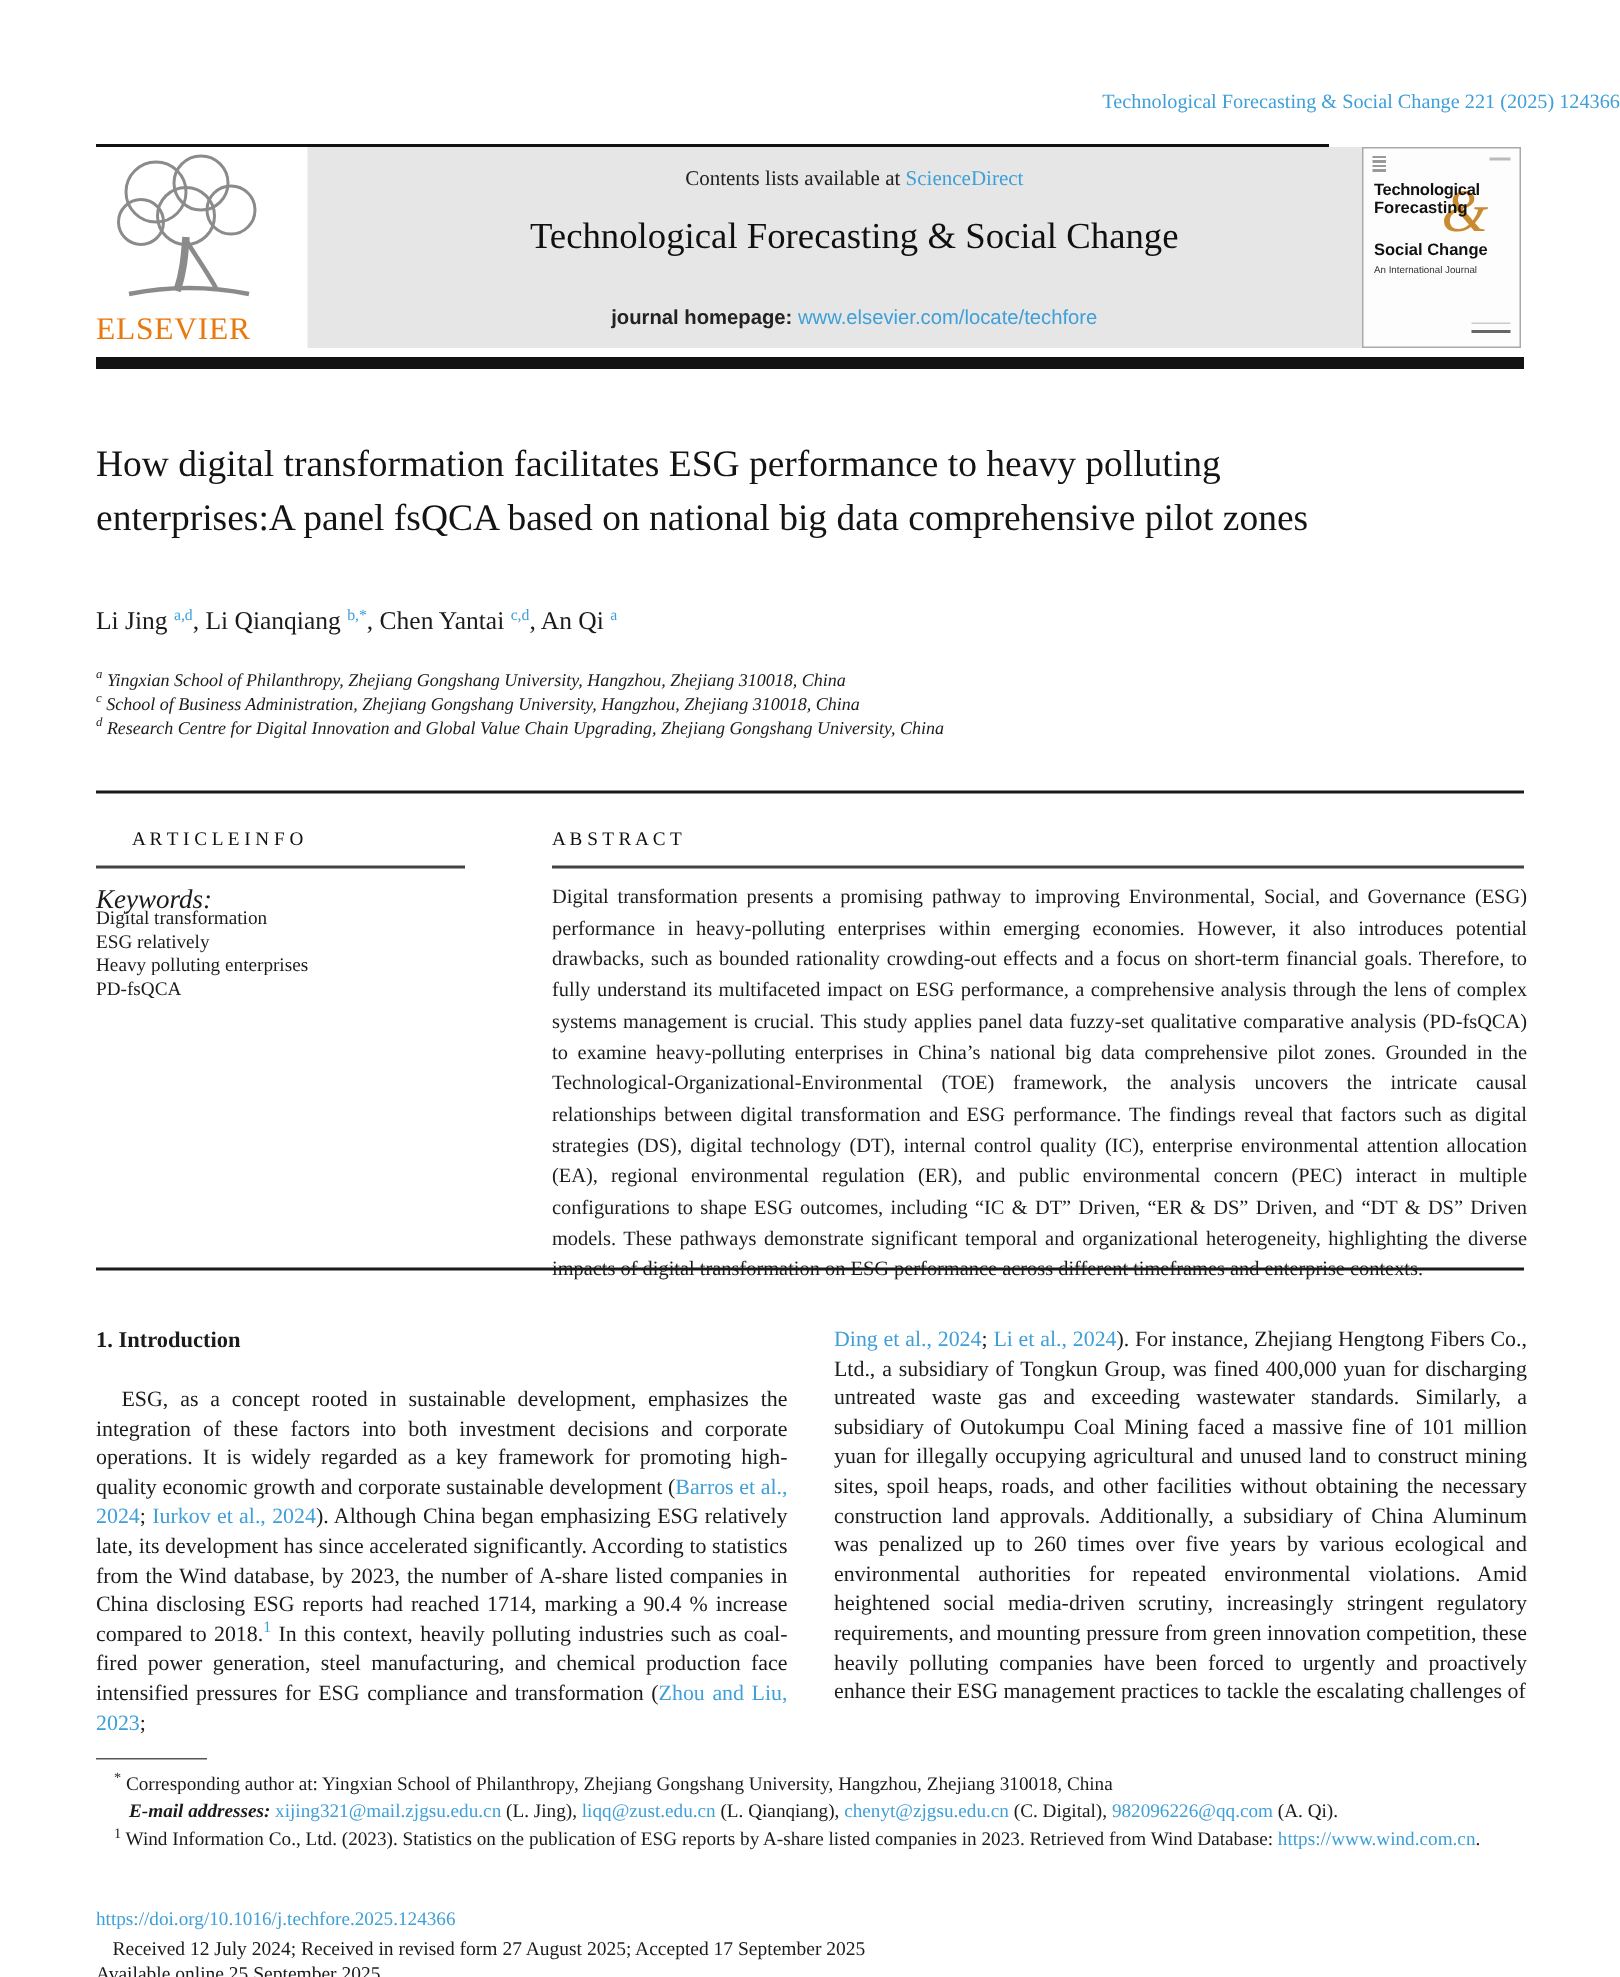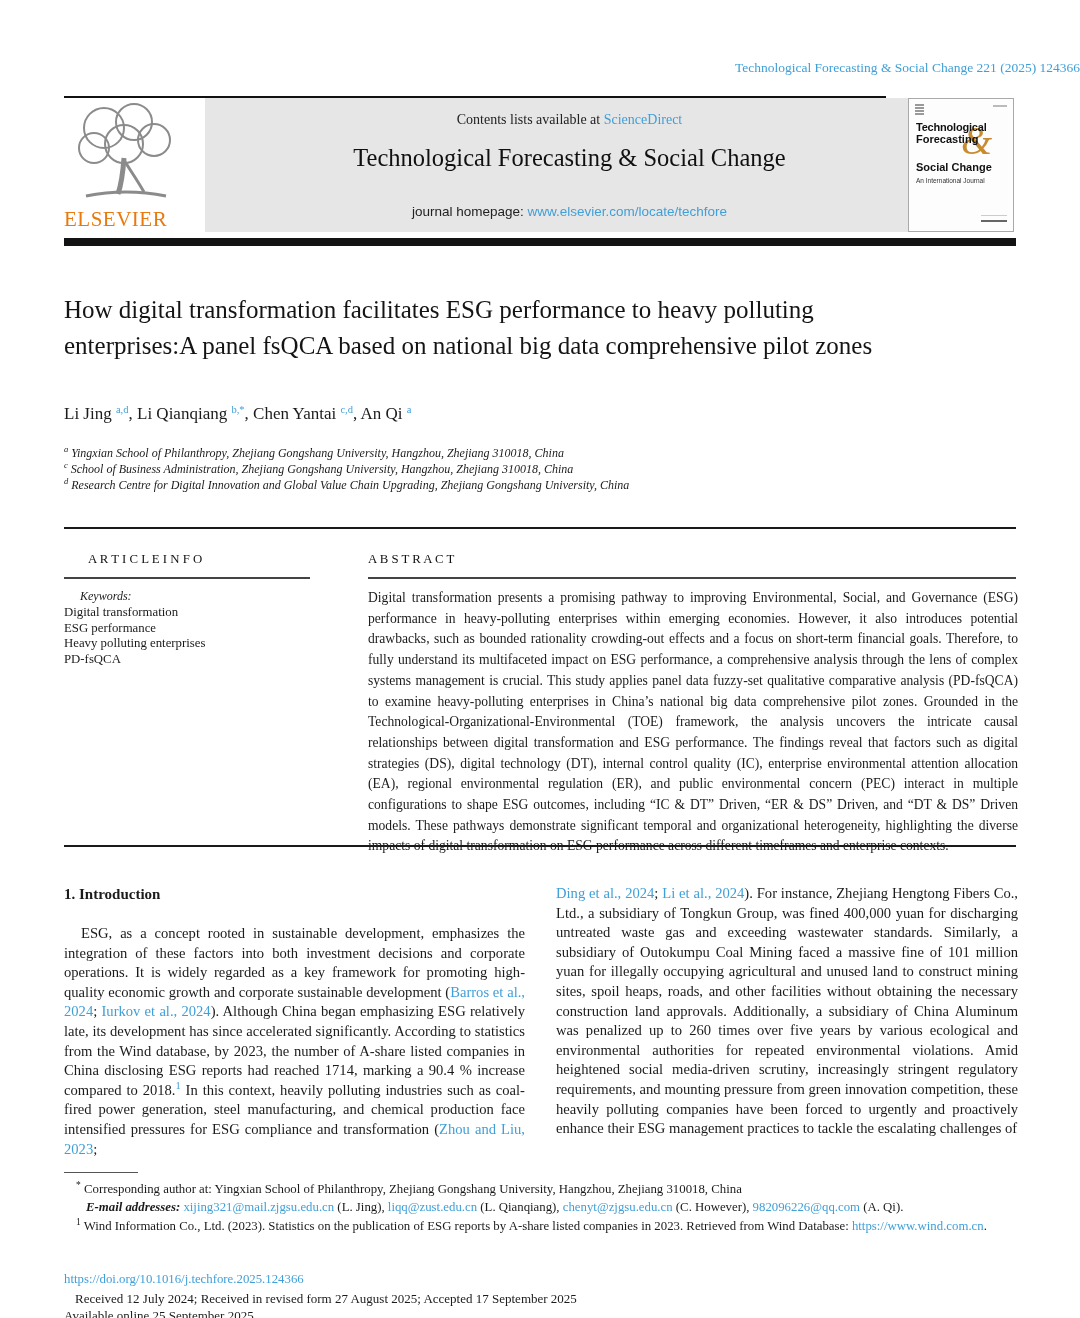--- a/index.html
+++ b/index.html
@@ -20,21 +20,21 @@
   .bi{font-style:italic;font-weight:bold;margin-top:36px;}
   .justify{text-align:justify;}
   
   .citation{top:60px;left:0;width:1080px;text-align:right;font-size:13.5px;color:var(--blue);}
   .rule-top{top:96px;left:64px;width:822px;height:1.5px;background:#111;}
   .banner{top:98px;left:205px;width:681px;height:134px;background:#e6e6e6;padding-left:48px;}
   .contents-line{top:14px;left:0;width:100%;text-align:center;font-size:14px;color:#222;}
   .journal-title{top:46px;left:0;width:100%;text-align:center;font-size:24.5px;color:#101010;}
   .homepage-line{bottom:13px;left:0;width:100%;text-align:center;font-size:13.5px;
     font-family:"Liberation Sans", sans-serif;color:#222;}
-  .homepage-line .lbl{font-weight:normal;}
+  .homepage-line .lbl{font-weight:bold;}
   .elsevier-box{top:100px;left:64px;width:138px;height:132px;}
   .elsevier-word{position:absolute;bottom:0;left:0;width:100%;text-align:left;
     font-size:21px;color:var(--orange);letter-spacing:0.5px;}
   .cover{top:98px;left:908px;width:106px;height:134px;background:#fdfdfd;border:1px solid #a9a9a9;box-sizing:border-box;}
   .cover .l1{position:absolute;top:22px;left:7px;font-family:"Liberation Sans", sans-serif;
     font-weight:bold;font-size:11px;color:#111;letter-spacing:-0.2px;z-index:2;}
   .cover .l2{position:absolute;top:34px;left:7px;font-family:"Liberation Sans", sans-serif;
     font-weight:bold;font-size:11px;color:#111;z-index:2;}
   .cover .amp{position:absolute;top:18px;left:52px;font-size:40px;font-style:italic;
     color:var(--cover-amp);z-index:1;}
@@ -49,21 +49,21 @@
   .thick-bar{top:238px;left:64px;width:952px;height:8px;background:#131313;}
   
   .art-title{top:292px;left:64px;width:862px;font-size:25px;line-height:36px;color:#141414;}
   .authors{top:404px;left:64px;width:900px;font-size:17px;}
   .affils{top:446px;left:64px;width:900px;font-size:12px;font-style:italic;line-height:15.8px;}
   .affils .supk{font-size:8.5px;}
   
   .rule-info{top:527px;left:64px;width:952px;height:1.5px;background:#1a1a1a;}
   .info-heading{top:552px;left:64px;font-size:12.8px;color:#111;margin-left:24px;}
   .info-rule{top:577px;left:64px;width:246px;height:1.5px;background:#444;}
-  .kw-label{top:589px;left:80px;font-size:12px;font-style:italic;}
+  .kw-label{top:589px;left:64px;font-size:18px;font-style:italic;}
   .kw-list{top:605px;left:64px;width:260px;font-size:12.8px;line-height:15.6px;}
   .abst-heading{top:552px;left:368px;font-size:12.8px;color:#111;}
   .abst-rule{top:577px;left:368px;width:648px;height:1.5px;background:#444;}
   .abst-text{top:588px;left:368px;width:650px;font-size:13.6px;line-height:20.7px;}
   .rule-body{top:845px;left:64px;width:952px;height:1.5px;background:#1a1a1a;}
   
   .sec-heading{top:886px;left:64px;font-size:15px;font-weight:bold;}
   .col-left{top:924px;left:64px;width:461px;font-size:14.6px;line-height:19.6px;}
   .col-left p{margin:0;text-indent:17px;}
   .col-right{top:884px;left:556px;width:462px;font-size:14.6px;line-height:19.6px;}
@@ -132,39 +132,39 @@
   <div><span class="supk">d</span><span> Research Centre for Digital Innovation and Global Value Chain Upgrading, Zhejiang Gongshang University, China</span></div>
 </div>
 
 <div class="abs rule-info"></div>
 
 <div class="abs info-heading">A R T I C L E  I N F O</div>
 <div class="abs info-rule"></div>
 <div class="abs kw-label">Keywords:</div>
 <div class="abs kw-list">
   <div>Digital transformation</div>
-  <div>ESG performance</div>
+  <div>ESG relatively</div>
   <div>Heavy polluting enterprises</div>
   <div>PD-fsQCA</div>
 </div>
 
 <div class="abs abst-heading">A B S T R A C T</div>
 <div class="abs abst-rule"></div>
 <div class="abs abst-text justify">Digital transformation presents a promising pathway to improving Environmental, Social, and Governance (ESG) performance in heavy-polluting enterprises within emerging economies. However, it also introduces potential drawbacks, such as bounded rationality crowding-out effects and a focus on short-term financial goals. Therefore, to fully understand its multifaceted impact on ESG performance, a comprehensive analysis through the lens of complex systems management is crucial. This study applies panel data fuzzy-set qualitative comparative analysis (PD-fsQCA) to examine heavy-polluting enterprises in China’s national big data comprehensive pilot zones. Grounded in the Technological-Organizational-Environmental (TOE) framework, the analysis uncovers the intricate causal relationships between digital transformation and ESG performance. The findings reveal that factors such as digital strategies (DS), digital technology (DT), internal control quality (IC), enterprise environmental attention allocation (EA), regional environmental regulation (ER), and public environmental concern (PEC) interact in multiple configurations to shape ESG outcomes, including “IC &amp; DT” Driven, “ER &amp; DS” Driven, and “DT &amp; DS” Driven models. These pathways demonstrate significant temporal and organizational heterogeneity, highlighting the diverse impacts of digital transformation on ESG performance across different timeframes and enterprise contexts.</div>
 
 <div class="abs rule-body"></div>
 
 <div class="abs sec-heading">1. Introduction</div>
 <div class="abs col-left justify">
   <p><span>ESG, as a concept rooted in sustainable development, emphasizes the integration of these factors into both investment decisions and corporate operations. It is widely regarded as a key framework for promoting high-quality economic growth and corporate sustainable development (</span><span class="link">Barros et al., 2024</span><span>; </span><span class="link">Iurkov et al., 2024</span><span>). Although China began emphasizing ESG relatively late, its development has since accelerated significantly. According to statistics from the Wind database, by 2023, the number of A-share listed companies in China disclosing ESG reports had reached 1714, marking a 90.4 % increase compared to 2018.</span><span class="sup">1</span><span> In this context, heavily polluting industries such as coal-fired power generation, steel manufacturing, and chemical production face intensified pressures for ESG compliance and transformation (</span><span class="link">Zhou and Liu, 2023</span><span>;</span></p>
 </div>
 <div class="abs col-right justify"><span class="link">Ding et al., 2024</span><span>; </span><span class="link">Li et al., 2024</span><span>). For instance, Zhejiang Hengtong Fibers Co., Ltd., a subsidiary of Tongkun Group, was fined 400,000 yuan for discharging untreated waste gas and exceeding wastewater standards. Similarly, a subsidiary of Outokumpu Coal Mining faced a massive fine of 101 million yuan for illegally occupying agricultural and unused land to construct mining sites, spoil heaps, roads, and other facilities without obtaining the necessary construction land approvals. Additionally, a subsidiary of China Aluminum was penalized up to 260 times over five years by various ecological and environmental authorities for repeated environmental violations. Amid heightened social media-driven scrutiny, increasingly stringent regulatory requirements, and mounting pressure from green innovation competition, these heavily polluting companies have been forced to urgently and proactively enhance their ESG management practices to tackle the escalating challenges of</span></div>
 
 <div class="abs fn-rule"></div>
 <div class="abs footnotes">
   <div class="fn-ca"><span class="supk">*</span><span> Corresponding author at: Yingxian School of Philanthropy, Zhejiang Gongshang University, Hangzhou, Zhejiang 310018, China</span></div>
-  <div class="fn-em"><span class="bi">E-mail addresses: </span><span class="link">xijing321@mail.zjgsu.edu.cn</span><span> (L. Jing), </span><span class="link">liqq@zust.edu.cn</span><span> (L. Qianqiang), </span><span class="link">chenyt@zjgsu.edu.cn</span><span> (C. However), </span><span class="link">982096226@qq.com</span><span> (A. Qi).</span></div>
+  <div class="fn-em"><span class="bi">E-mail addresses: </span><span class="link">xijing321@mail.zjgsu.edu.cn</span><span> (L. Jing), </span><span class="link">liqq@zust.edu.cn</span><span> (L. Qianqiang), </span><span class="link">chenyt@zjgsu.edu.cn</span><span> (C. Digital), </span><span class="link">982096226@qq.com</span><span> (A. Qi).</span></div>
   <div class="fn-wind"><span class="supk">1</span><span> Wind Information Co., Ltd. (2023). Statistics on the publication of ESG reports by A-share listed companies in 2023. Retrieved from Wind Database: </span><span class="link">https://www.wind.com.cn</span><span>.</span></div>
 </div>
 
 <div class="abs doi">https://doi.org/10.1016/j.techfore.2025.124366</div>
 <div class="abs received">Received 12 July 2024; Received in revised form 27 August 2025; Accepted 17 September 2025</div>
 <div class="abs available">Available online 25 September 2025</div>
 
 </body></html>

